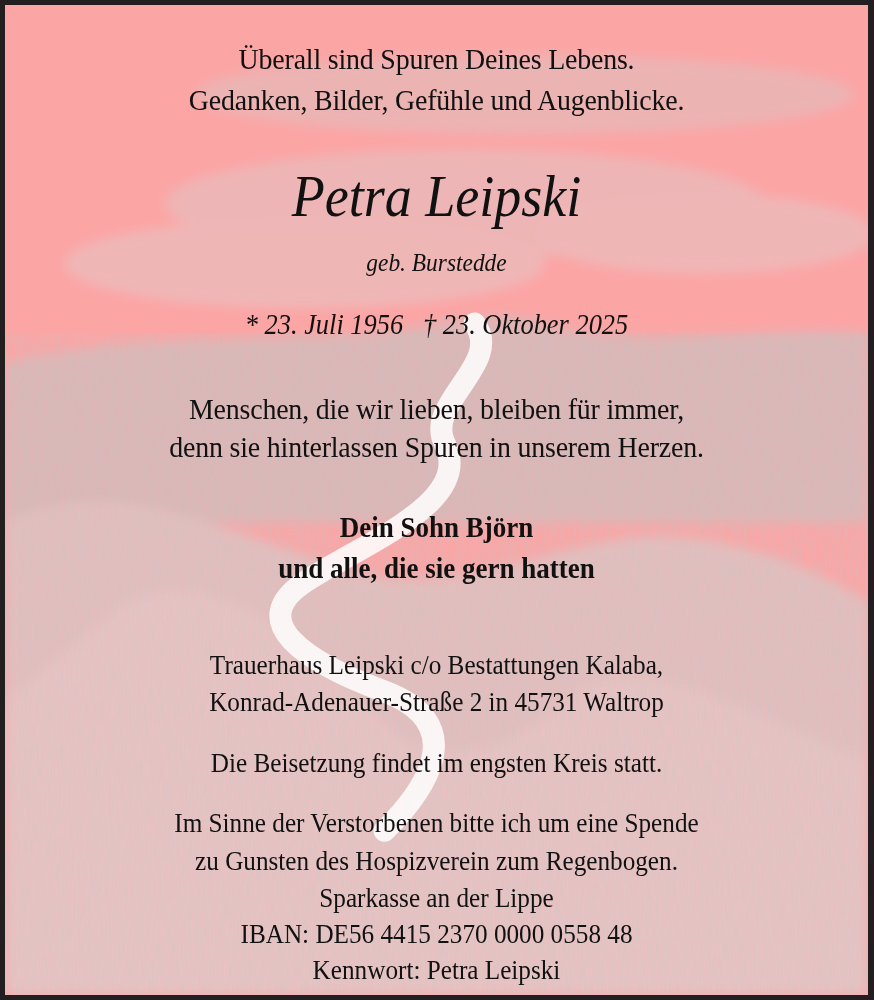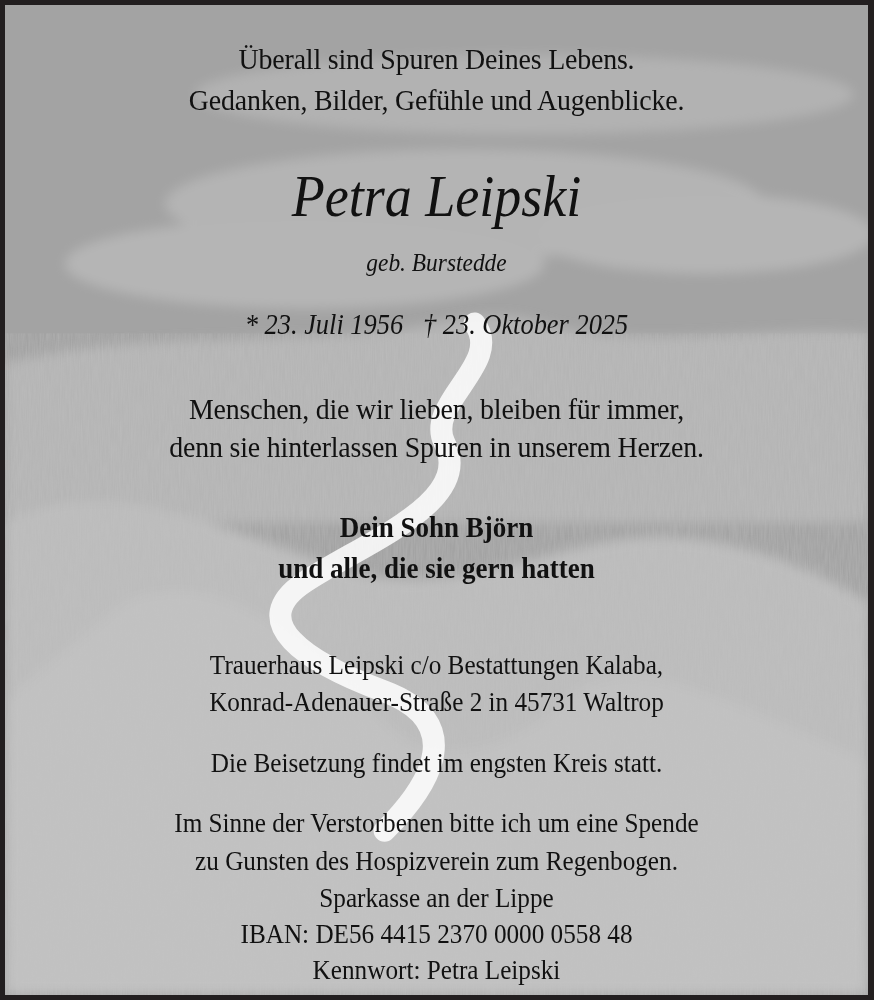--- a/index.html
+++ b/index.html
@@ -1,20 +1,20 @@
 <!DOCTYPE html>
 <html><head>
   <meta charset="utf-8">
   <style>
     html, body { margin: 0; padding: 0; background: #231f20; }
     body { width: 874px; height: 1000px; position: relative; overflow: hidden; }
     .frame {
       position: absolute; left: 0; top: 0; width: 874px; height: 1000px;
       box-sizing: border-box; border: 5px solid #231f20; border-right-width: 6px;
-      background: #a3a3a3; overflow: hidden;
+      background: #fca5a5; overflow: hidden;
     }
     .bg { position: absolute; left: 0; top: 0; width: 100%; height: 100%; }
     .content {
       position: absolute; left: 0; top: 0; width: 100%; height: 100%;
       font-family: "Liberation Serif", "DejaVu Serif", serif; color: #111;
       text-align: center;
     }
     .line { position: absolute; left: 0; right: 0; white-space: nowrap; }
     .t28 { font-size: 30px; letter-spacing: -0.2px; transform: scaleX(0.93); transform-origin: center; }
     .name { font-size: 60px; font-style: italic; transform: scaleX(0.9); }

